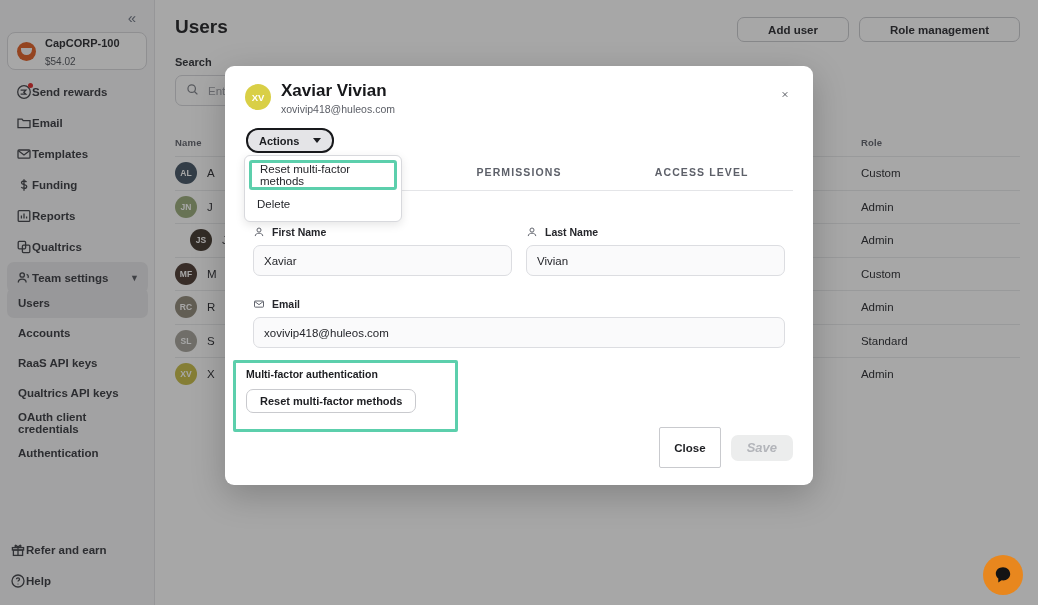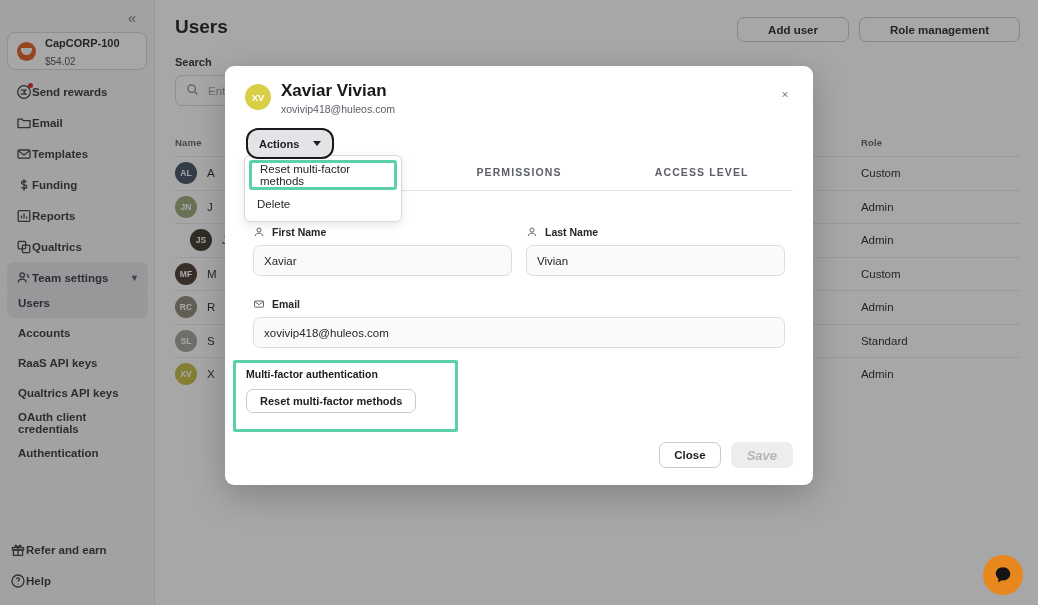--- a/index.html
+++ b/index.html
@@ -135,21 +135,21 @@
   .modal-head { position: absolute; left: 20px; top: 15px; display: flex; gap: 10px; }
   .m-avatar {
     width: 26px; height: 26px; border-radius: 50%; background: #d9cf46;
     color: #fff; font-size: 9.5px; font-weight: 700;
     display: flex; align-items: center; justify-content: center; margin-top: 3px;
   }
   .m-name { font-size: 17px; font-weight: 700; color: #17181b; line-height: 1.15; }
   .m-email { font-size: 10.5px; color: #5b5e66; margin-top: 2px; }
 
   .actions-btn {
-    position: absolute; left: 246px; top: 128px; height: 31px;
+    position: absolute; left: 246px; top: 128px; height: 25px;
     background: #e4e4e7; border: 2px solid #18191c; border-radius: 12px;
     font-family: inherit; font-size: 11px; font-weight: 700; color: #1c1d21;
     padding: 0 11px; display: flex; align-items: center; gap: 14px; cursor: pointer;
     z-index: 61;
   }
   .caret { width: 0; height: 0; border-left: 4px solid transparent; border-right: 4px solid transparent; border-top: 5px solid #1c1d21; }
 
   .dropdown {
     position: absolute; left: 244px; top: 155px; width: 158px; height: 67px;
     background: #fff; border: 1px solid #d8d9dd; border-radius: 6px;
@@ -203,21 +203,21 @@
   .mfa-btn {
     margin-top: 9px; height: 24px; padding: 0 13px;
     border: 1px solid #c9cace; border-radius: 7px; background: #fff;
     font-family: inherit; font-size: 11px; font-weight: 700; color: #1d1e22; cursor: pointer;
   }
 
   .modal-foot {
     position: absolute; right: 20px; bottom: 17px; display: flex; gap: 10px; align-items: center;
   }
   .btn-close-m {
-    height: 26px; padding: 0 14px; border: 1px solid #c9cace; border-radius: 7px;
+    height: 41px; padding: 0 14px; border: 1px solid #c9cace; border-radius: 2px;
     background: #fff; font-family: inherit; font-size: 11.5px; font-weight: 700; color: #1d1e22; cursor: pointer;
   }
   .btn-save {
     height: 26px; padding: 0 16px; border: none; border-radius: 7px;
     background: #eceded; font-family: inherit; font-size: 13px; font-weight: 700; color: #b3b5ba; cursor: default; font-style: italic;
   }
 
   
   .chat-fab {
     position: absolute; right: 15px; bottom: 10px; width: 40px; height: 40px;

